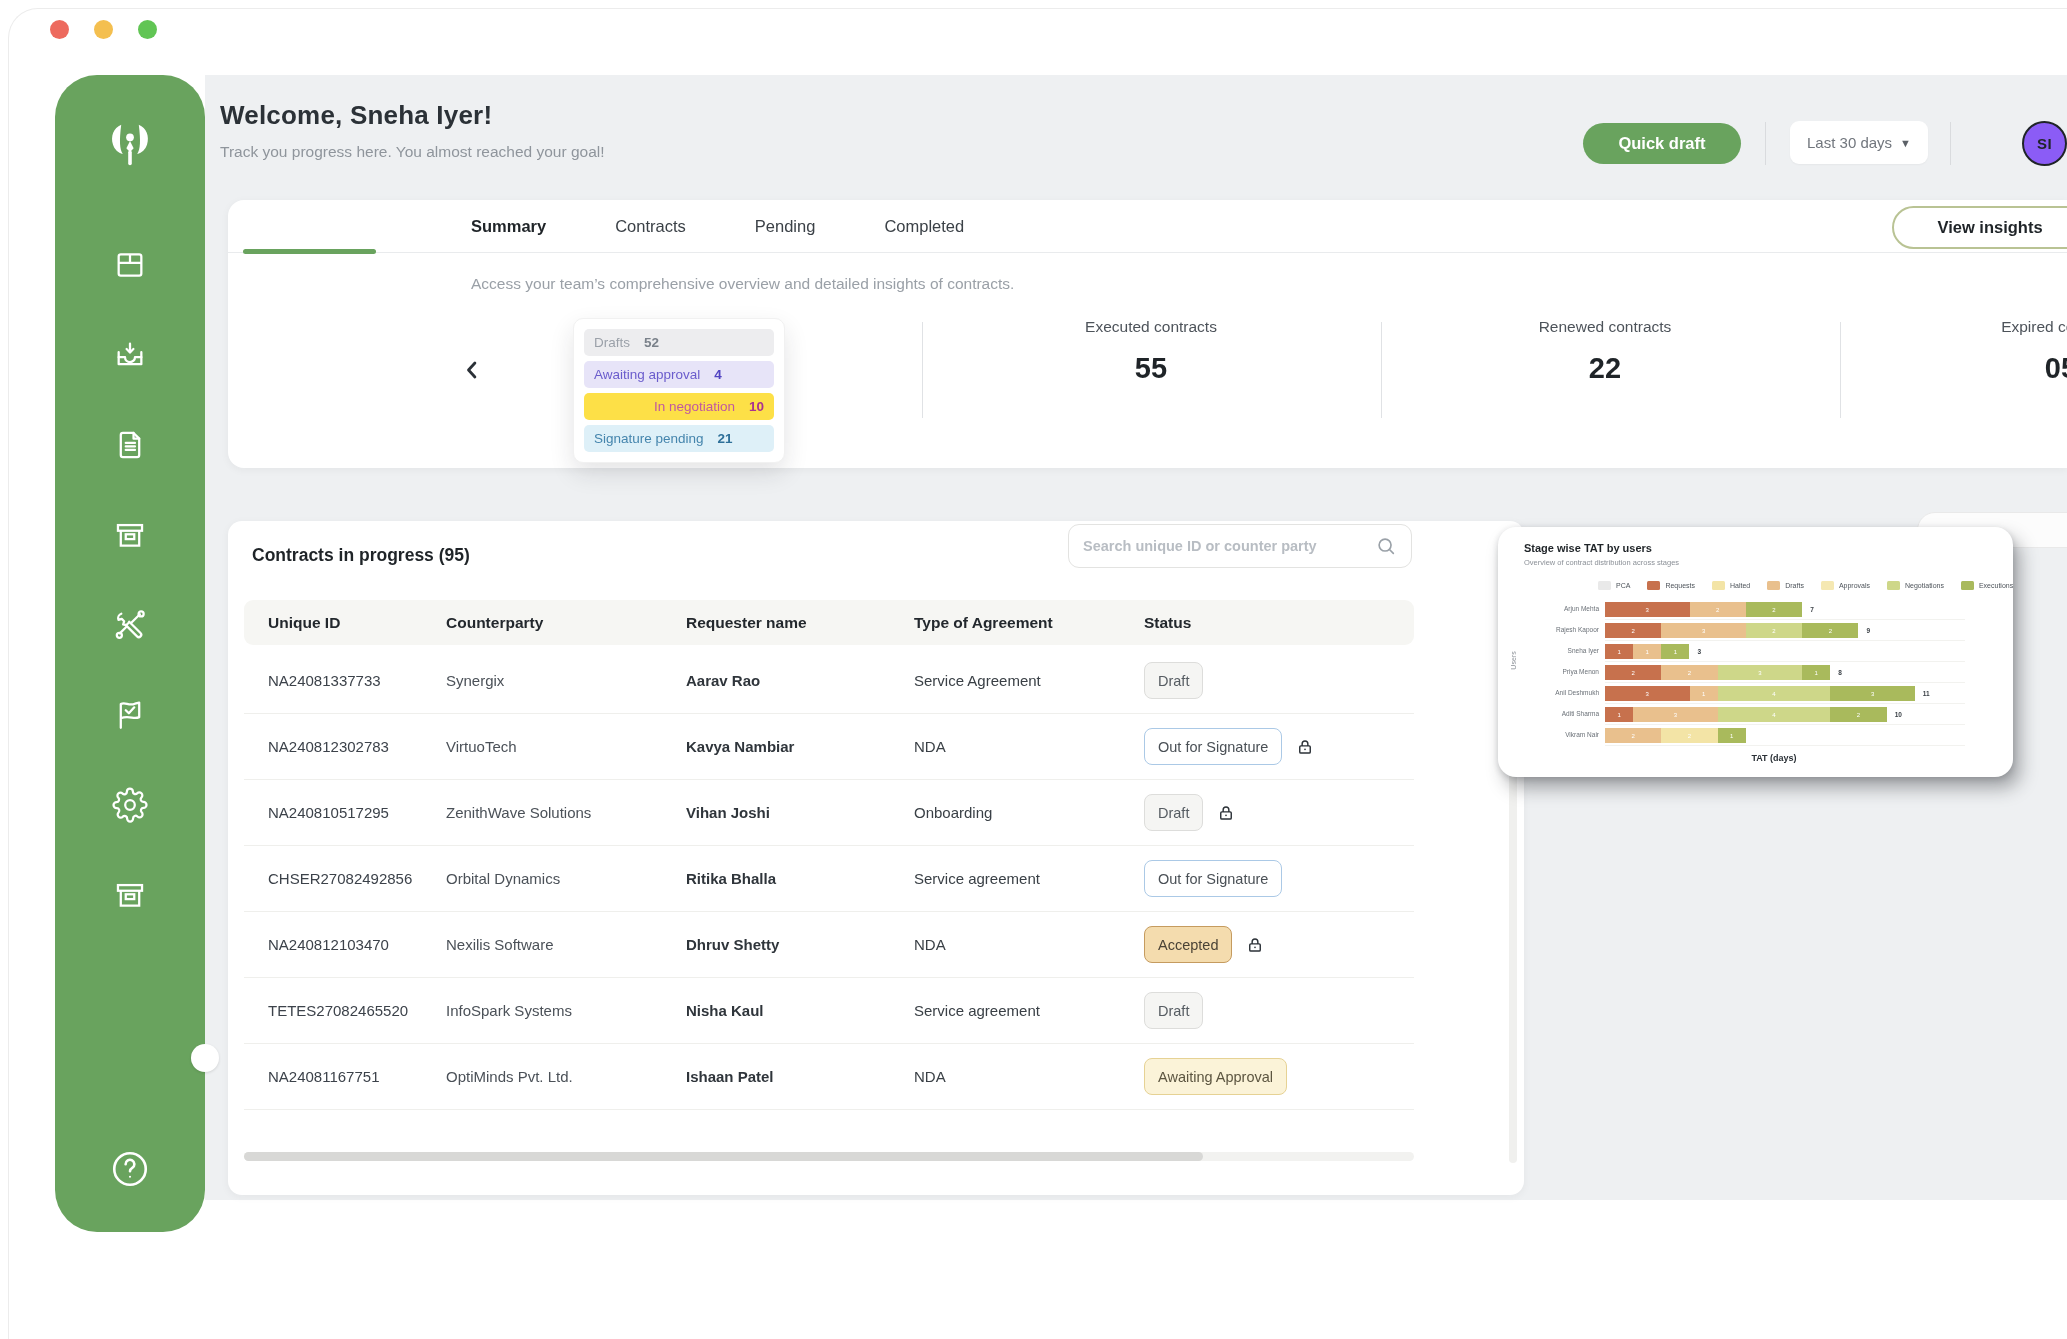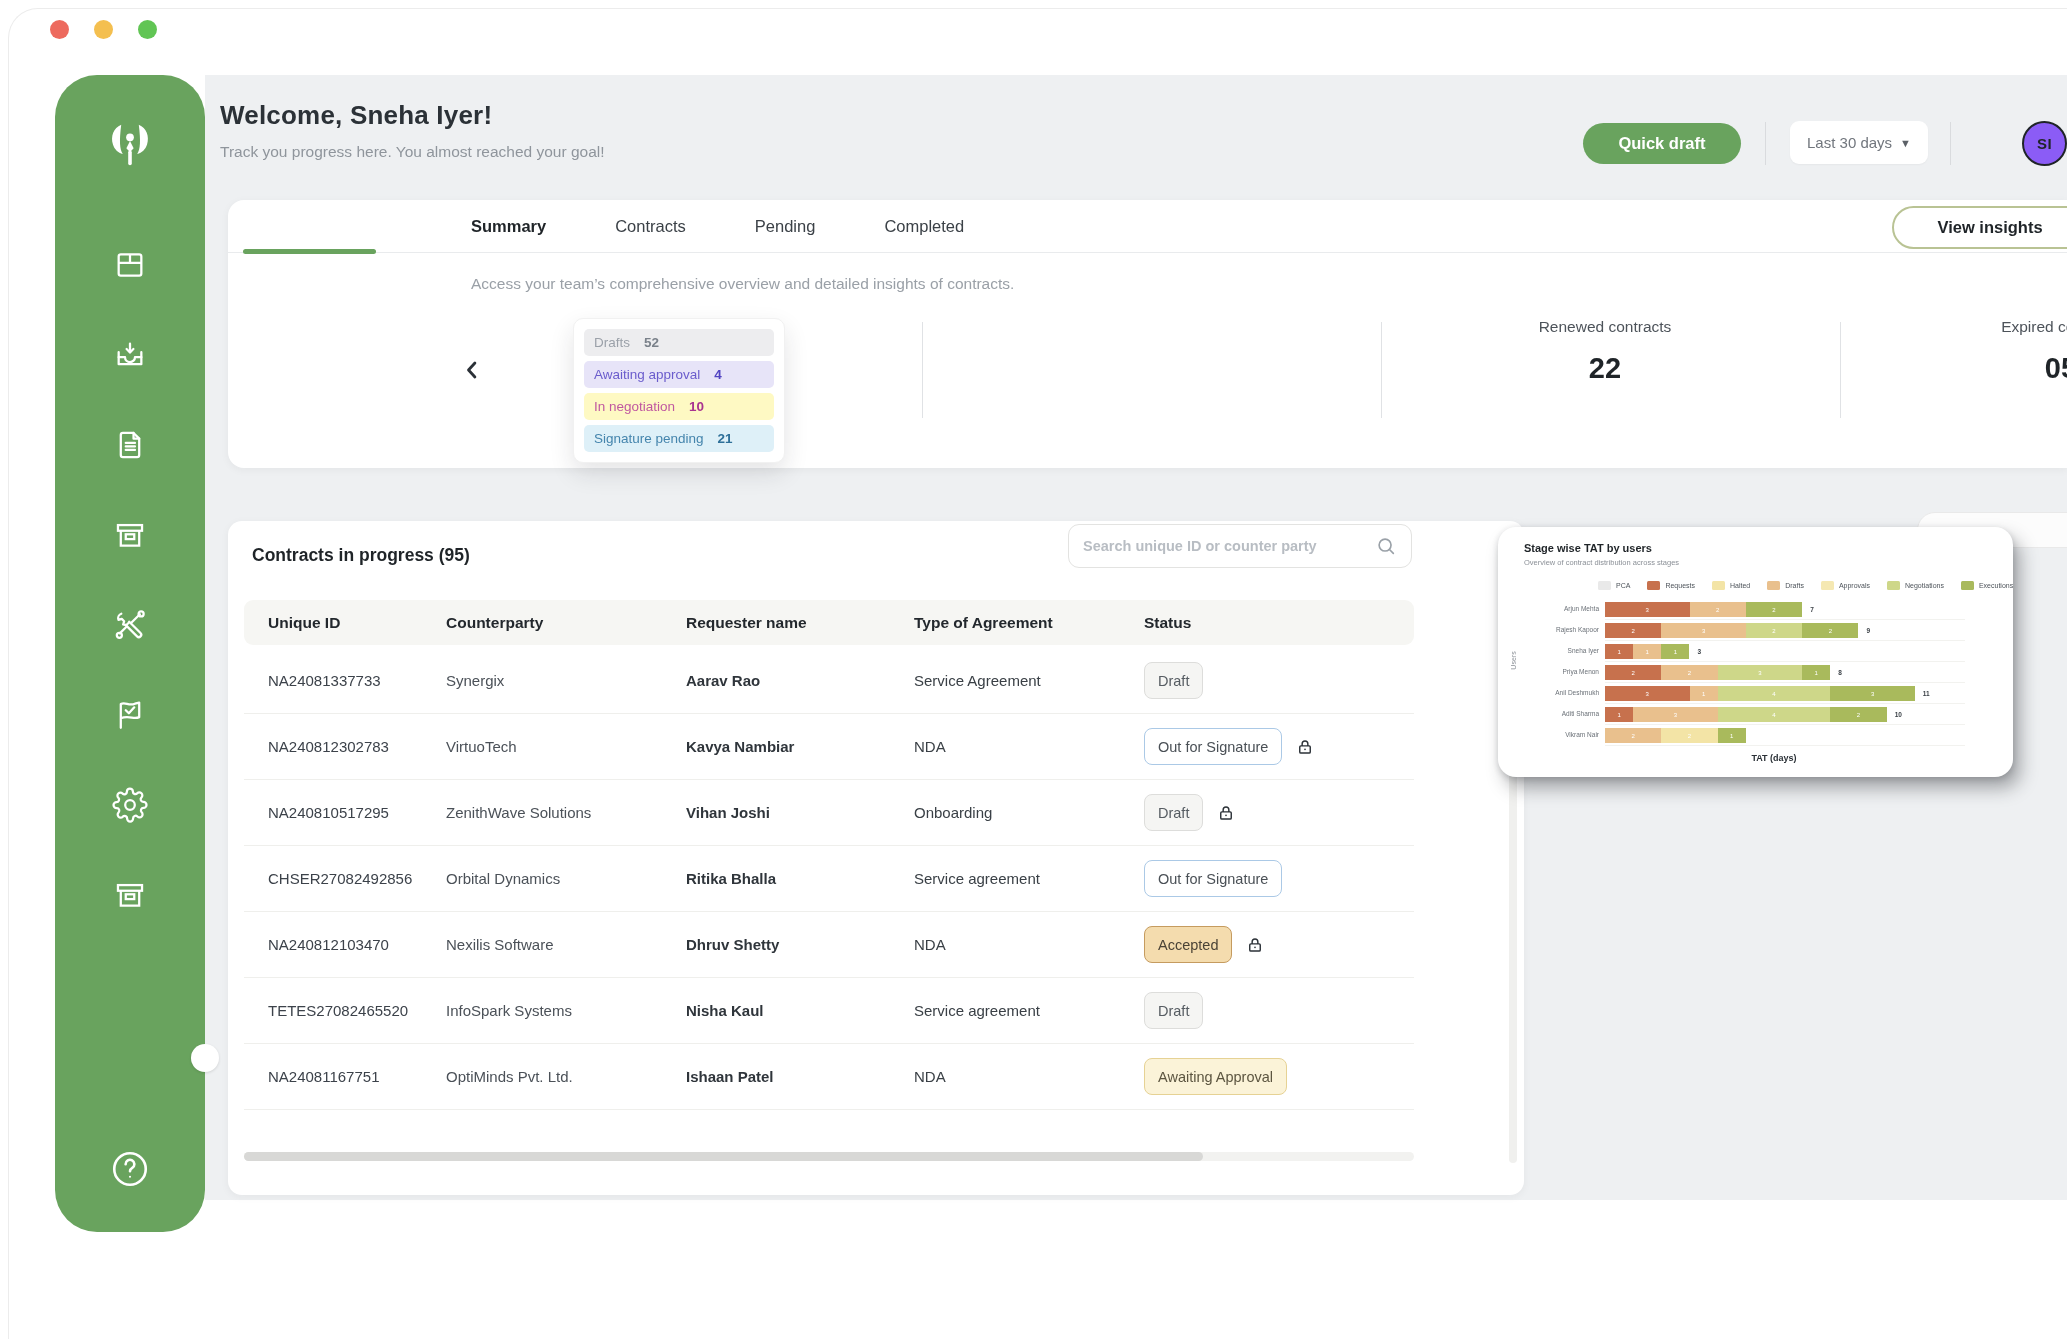--- a/index.html
+++ b/index.html
@@ -65,21 +65,21 @@
 
   
   .popup { position:absolute; left:573px; top:318px; width:212px; background:#fff; border:1px solid #f1f1f1;
     border-radius:10px; box-shadow:0 10px 24px rgba(30,34,40,.12); padding:10px; z-index:5; }
   .popup-row { display:flex; align-items:center; gap:14px; height:27px; border-radius:5px; padding:0 10px;
     margin-bottom:5px; font-size:13.5px; cursor:pointer; }
   .popup-row:last-child { margin-bottom:0; }
   .popup-row .v { font-weight:700; }
   .pr-drafts { background:#ededef; color:#9ba1a9; } .pr-drafts .v { color:#7a818a; }
   .pr-awaiting { background:#e7e4f8; color:#6a5ccc; } .pr-awaiting .v { color:#5244c2; }
-  .pr-nego { background:#fef9c3; color:#c058a0; } .pr-nego .v { color:#a93390; }
+  .pr-nego { background:#fde047; color:#c058a0;justify-content:flex-end; } .pr-nego .v { color:#a93390; }
   .pr-sig { background:#def0f8; color:#4585ad; } .pr-sig .v { color:#2e7099; }
 
   
   .table-card { position:absolute; left:228px; top:521px; width:1296px; height:674px; background:#fff;
     border-radius:14px; box-shadow:0 2px 8px rgba(40,44,48,.05); }
   .table-title { position:absolute; left:24px; top:24px; font-size:17.5px; font-weight:700; color:#1f2428; }
   .search-box { position:absolute; left:840px; top:3px; width:344px; height:44px; border:1.5px solid #e3e3e1;
     border-radius:11px; background:#fff; display:flex; align-items:center; padding:0 14px; gap:10px; cursor:text; }
   .search-box input { border:none; outline:none; flex:1; font-size:14.5px; color:#3a4046; background:transparent;
     font-family:"Liberation Sans", sans-serif;font-weight:bold; }
@@ -250,20 +250,24 @@
       <div class="chev-left">
         <svg width="28" height="28" viewBox="0 0 24 24" fill="none" stroke="#2b3137" stroke-width="2.4" stroke-linecap="round" stroke-linejoin="round">
           <path d="M14.5 6 L9 12 L14.5 18"></path>
         </svg>
       </div>
       <div class="stat" style="left:80px">
         <div class="stat-label">Contracts in progress</div>
         <div class="stat-value">95</div>
       </div>
       <div class="stat-div" style="left:459px"></div>
+      <div class="stat" style="left:538px">
+        <div class="stat-label">Executed contracts</div>
+        <div class="stat-value">55</div>
+      </div>
       <div class="stat-div" style="left:918px"></div>
       <div class="stat" style="left:992px">
         <div class="stat-label">Renewed contracts</div>
         <div class="stat-value">22</div>
       </div>
       <div class="stat-div" style="left:1377px"></div>
       <div class="stat" style="left:1448px">
         <div class="stat-label">Expired contracts</div>
         <div class="stat-value">05</div>
       </div>

